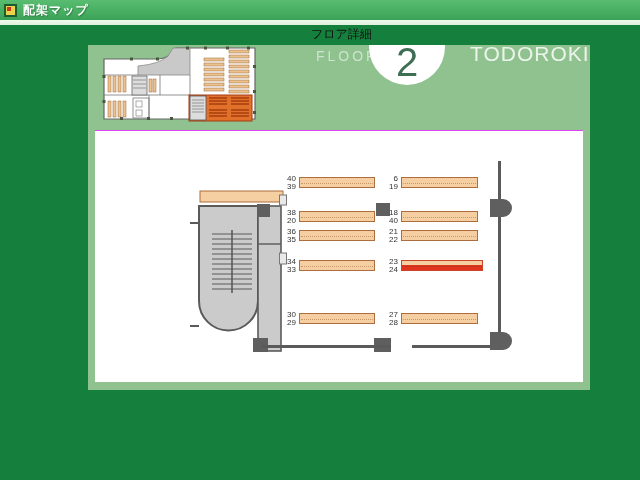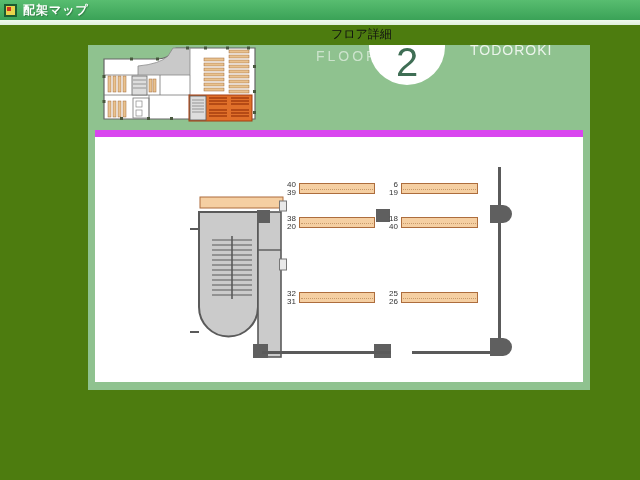--- a/index.html
+++ b/index.html
@@ -1,52 +1,52 @@
 <!DOCTYPE html>
 <html><head>
 <meta charset="utf-8">
 <style>
   * { margin:0; padding:0; box-sizing:border-box; }
   html,body { width:640px; height:480px; }
   body { font-family:"Liberation Sans","DejaVu Sans",sans-serif; position:relative;
          background:#dff0dc; overflow:hidden; }
-  .screen { position:absolute; inset:0; width:640px; height:480px; background:#4d7c0f; }
+  .screen { position:absolute; inset:0; width:640px; height:480px; background:#15803d; }
 
   
   .titlebar { position:absolute; left:0; top:0; width:640px; height:20px;
     background:linear-gradient(to bottom,#58bd70,#3aa257); display:flex; align-items:center; }
   .titlebar-strip { position:absolute; left:0; top:20px; width:640px; height:5px;
     background:linear-gradient(to bottom,#f0faee,#dff0dc); }
   .app-icon { width:13px; height:13px; margin:0 6px 0 4px; background:#e8d44c;
     border:2px solid #1d5c30; position:relative; }
   .app-icon::after { content:""; position:absolute; left:1px; top:1px; width:4px; height:4px;
     background:#cc3322; }
   .title-text { color:#ffffff; font-size:12px; font-weight:bold; letter-spacing:1px;
     text-shadow:1px 1px 1px rgba(0,0,0,0.25); }
 
   
-  .page-label { position:absolute; left:311px; top:26px; font-size:12px; color:#111111;margin-left:20px; }
+  .page-label { position:absolute; left:311px; top:26px; font-size:12px; color:#111111; }
 
   
   .panel { position:absolute; left:88px; top:45px; width:502px; height:345px; background:#8fc28f; }
 
   
   .floor-word { position:absolute; left:316px; top:48px; font-size:14px; letter-spacing:3px;
     color:rgba(255,255,255,0.55); }
   .floor-circle { position:absolute; left:369px; top:45px; width:76px; height:40px;
     background:#ffffff; border-radius:0 0 40px 40px; text-align:center; }
   .floor-number { font-size:40px; line-height:40px; margin-top:-3px; color:#3f6e55; }
   .location-name { position:absolute; left:470px; top:42px; width:118px; text-align:left;
-    font-size:14px; letter-spacing:1px; color:rgba(255,255,255,0.82); }
+    font-size:21px; letter-spacing:1px; color:rgba(255,255,255,0.82); }
 
   .thumb { position:absolute; left:100px; top:45px; width:158px; height:77px; }
 
   
   .map-area { position:absolute; left:95px; top:130px; width:488px; height:252px;
-    background:#ffffff; border-top:7px solid #d946ef; }
+    background:#ffffff; border-top:1px solid #d946ef; }
   .map-svg { position:absolute; left:0; top:0; width:488px; height:252px; }
 
   
   .shelf-row { position:absolute; left:0; width:488px; height:17px; }
   .lbl { position:absolute; top:0; font-size:8px; line-height:8px; color:#333333;
     text-align:right; }
   .lbl span { display:block; }
   .lbl-left  { left:178px; width:23px; }
   .lbl-right { left:280px; width:23px; }
   .bar { position:absolute; top:2px; height:11px; background:#f5cfa2; border:1px solid #ad6d3d; }
@@ -222,27 +222,51 @@
           <span>38</span>
           <span>20</span>
         </div>
       <div class="bar bar-left"></div>
       <div class="lbl lbl-right">
           <span>18</span>
           <span>40</span>
         </div>
       <div class="bar bar-right"></div>
     </div>
-    <div class="shelf-row" style="top:153px">
-      <div class="lbl lbl-left">
-          <span>32</span>
-          <span>31</span>
-        </div>
-      <div class="bar bar-left"></div>
-      <div class="lbl lbl-right">
-          <span>25</span>
-          <span>26</span>
+    <div class="shelf-row" style="top:97px">
+      <div class="lbl lbl-left">
+          <span>36</span>
+          <span>35</span>
+        </div>
+      <div class="bar bar-left"></div>
+      <div class="lbl lbl-right">
+          <span>21</span>
+          <span>22</span>
+        </div>
+      <div class="bar bar-right"></div>
+    </div>
+    <div class="shelf-row" style="top:127px">
+      <div class="lbl lbl-left">
+          <span>34</span>
+          <span>33</span>
+        </div>
+      <div class="bar bar-left"></div>
+      <div class="lbl lbl-right">
+          <span>23</span>
+          <span>24</span>
+        </div>
+      <div class="bar bar-right highlight"></div>
+    </div>
+    <div class="shelf-row" style="top:180px">
+      <div class="lbl lbl-left">
+          <span>30</span>
+          <span>29</span>
+        </div>
+      <div class="bar bar-left"></div>
+      <div class="lbl lbl-right">
+          <span>27</span>
+          <span>28</span>
         </div>
       <div class="bar bar-right"></div>
     </div>
 
   </div>
 </div>
 
 </body></html>

